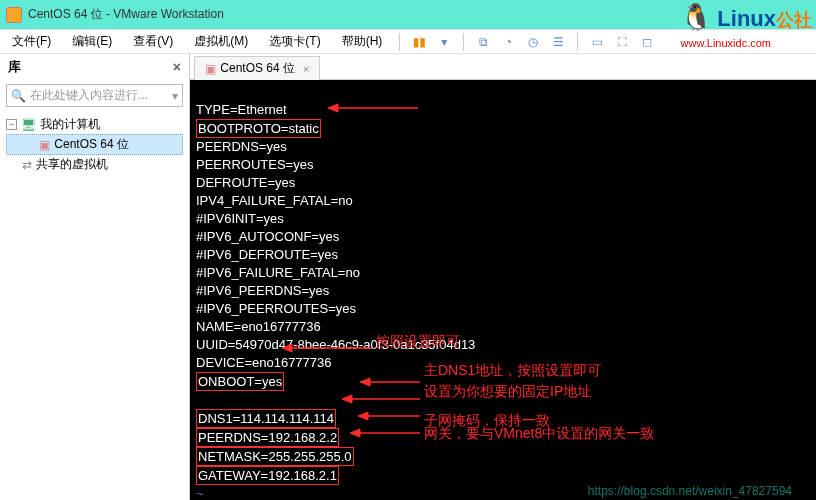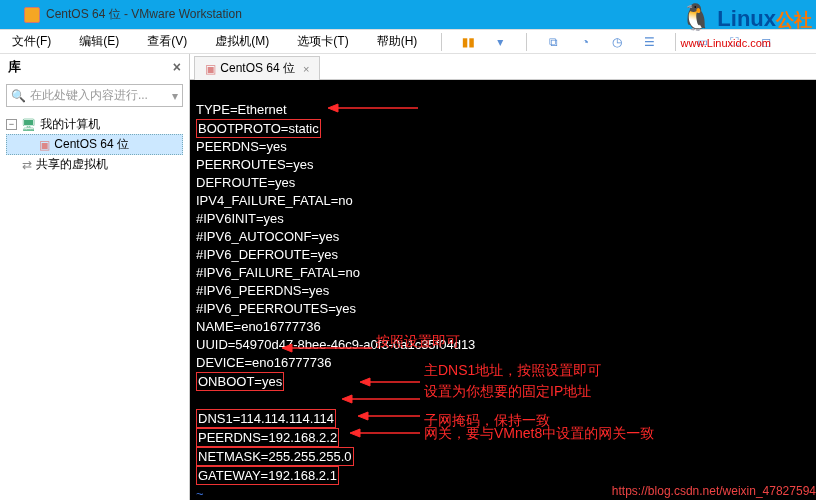--- a/index.html
+++ b/index.html
@@ -1,20 +1,20 @@
 <!DOCTYPE html>
 <html><head>
 <meta charset="utf-8">
 <style>
 * { margin: 0; padding: 0; box-sizing: border-box; font-family: "Microsoft YaHei", Tahoma, sans-serif; }
 body { width: 816px; height: 500px; background: #fff; overflow: hidden; position: relative; }
-.titlebar { height: 30px; background: #0ea5e9; border-bottom: 1px solid #ddd; display: flex; align-items: center; padding: 0 24px; gap: 6px; }
+.titlebar { height: 30px; background: #5eead4; border-bottom: 1px solid #ddd; display: flex; align-items: center; padding: 0 6px; gap: 6px; }
 .title-icon { width: 16px; height: 16px; background: #f5a623; border: 1px solid #c77; border-radius: 2px; }
 .title-text { font-size: 12px; color: #333; }
-.menubar { height: 24px; display: flex; align-items: center; padding: 0 4px; gap: 12px; border-bottom: 1px solid #e0e0e0; font-size: 12px; }
+.menubar { height: 24px; display: flex; align-items: center; padding: 0 4px; gap: 5px; border-bottom: 1px solid #e0e0e0; font-size: 12px; }
 .menu-item { padding: 2px 8px; cursor: pointer; }
 .toolbar-sep { width: 1px; height: 18px; background: #ccc; margin: 0 4px; }
 .tb-icon { width: 20px; height: 20px; display: inline-flex; align-items: center; justify-content: center; cursor: pointer; color: #5a8fd6; }
 .tb-icon.orange { color: #e88c00; }
 .main { display: flex; height: calc(500px - 54px); }
 .sidebar { width: 190px; border-right: 1px solid #ccc; background: #fff; display: flex; flex-direction: column; }
 .side-head { display: flex; justify-content: space-between; align-items: center; padding: 4px 8px; font-size: 13px; font-weight: bold; }
 .side-close { cursor: pointer; font-size: 14px; color: #666; }
 .search-box { margin: 4px 6px; border: 1px solid #bbb; display: flex; align-items: center; padding: 2px 4px; font-size: 12px; color: #999; }
 .search-icon { margin-right: 4px; }
@@ -32,21 +32,21 @@
 .tab-close { font-size: 11px; color: #888; cursor: pointer; margin-left: 4px; }
 .terminal { flex: 1; background: #000; color: #fff; font-family: "Courier New", monospace; font-size: 13px; line-height: 17px; padding: 4px 6px; position: relative; overflow: hidden; white-space: pre; }
 .box { border: 1px solid #e33; display: inline-block; padding: 0 1px; }
 .ann { position: absolute; color: #ff2a2a; font-family: "Microsoft YaHei", sans-serif; font-size: 14px; white-space: nowrap; }
 .arrow { position: absolute; stroke: #ff2a2a; fill: #ff2a2a; }
 .watermark { position: absolute; right: 4px; top: 2px; }
 .wm-box { font-size: 22px; font-weight: bold; }
 .wm-linux { color: #0050a0; margin-top: 37px; }
 .wm-gs { color: #ff7700; font-size: 18px; }
 .wm-url { font-size: 11px; color: #d00; }
-.footer-url { position: absolute; right: 0; bottom: 2px; color: #ef4444; font-size: 12px; font-family: sans-serif; }
+.footer-url { position: absolute; right: 24px; bottom: 2px; color: #0f766e; font-size: 12px; font-family: sans-serif; }
 .tilde { color: #3a6fd8; }
 </style>
 </head>
 <body>
 
 <div class="titlebar">
   <span class="title-icon"></span>
   <span class="title-text">CentOS 64 位 - VMware Workstation</span>
 </div>
 

